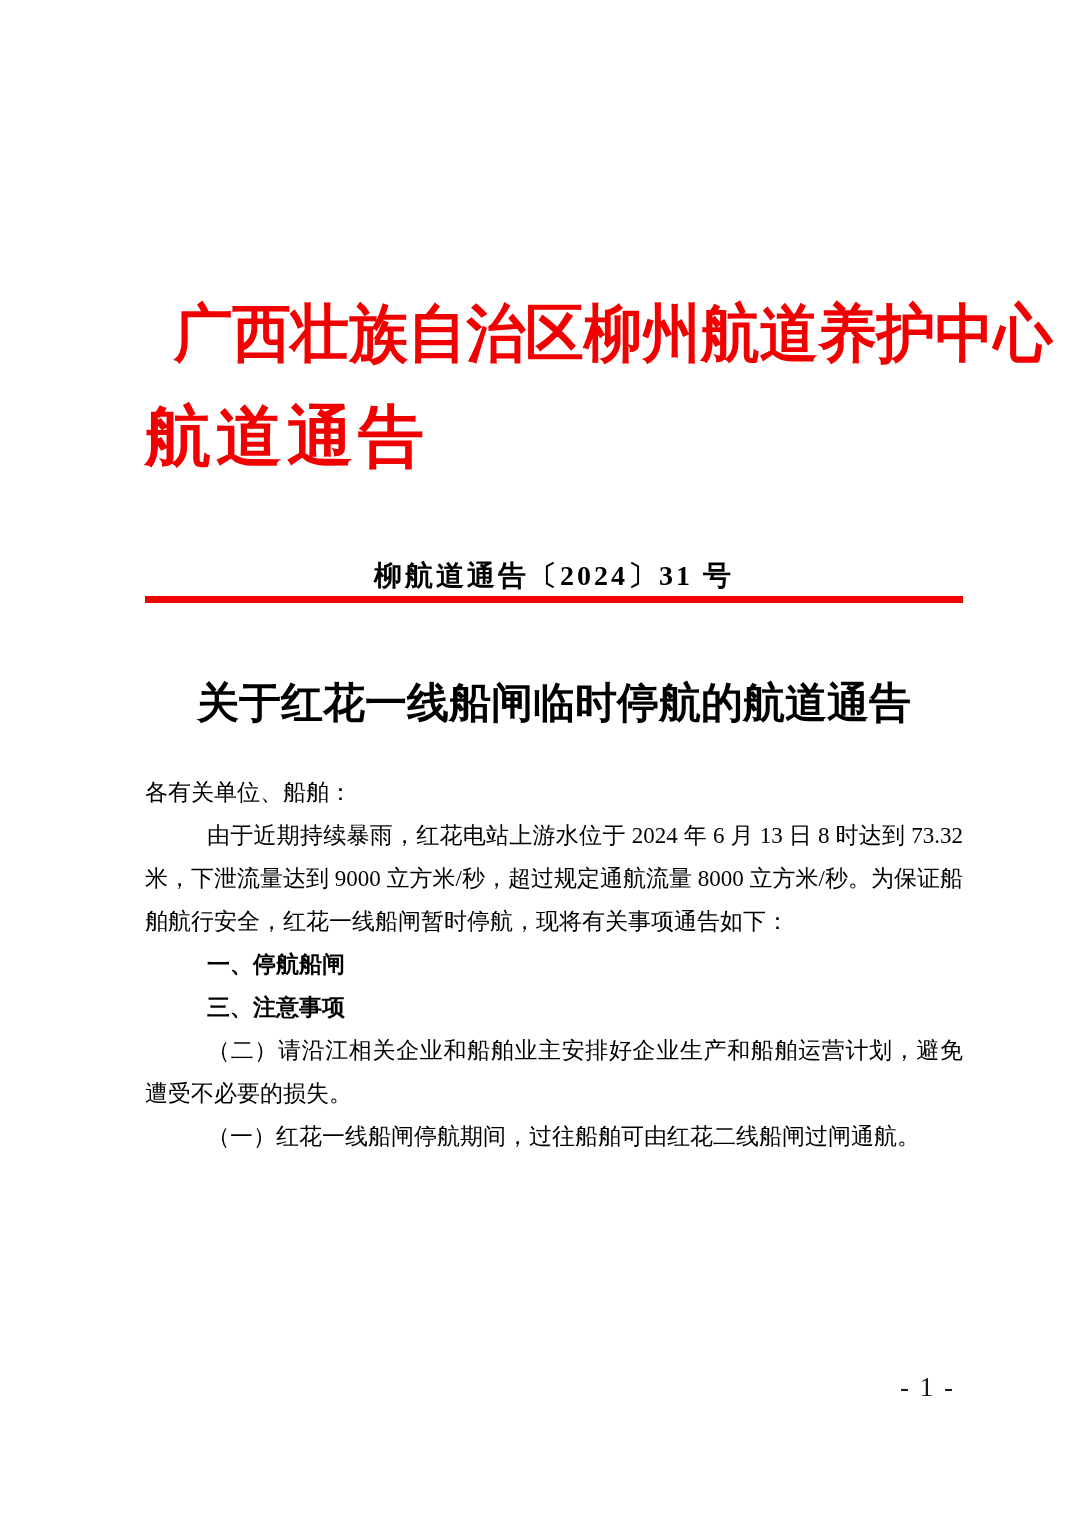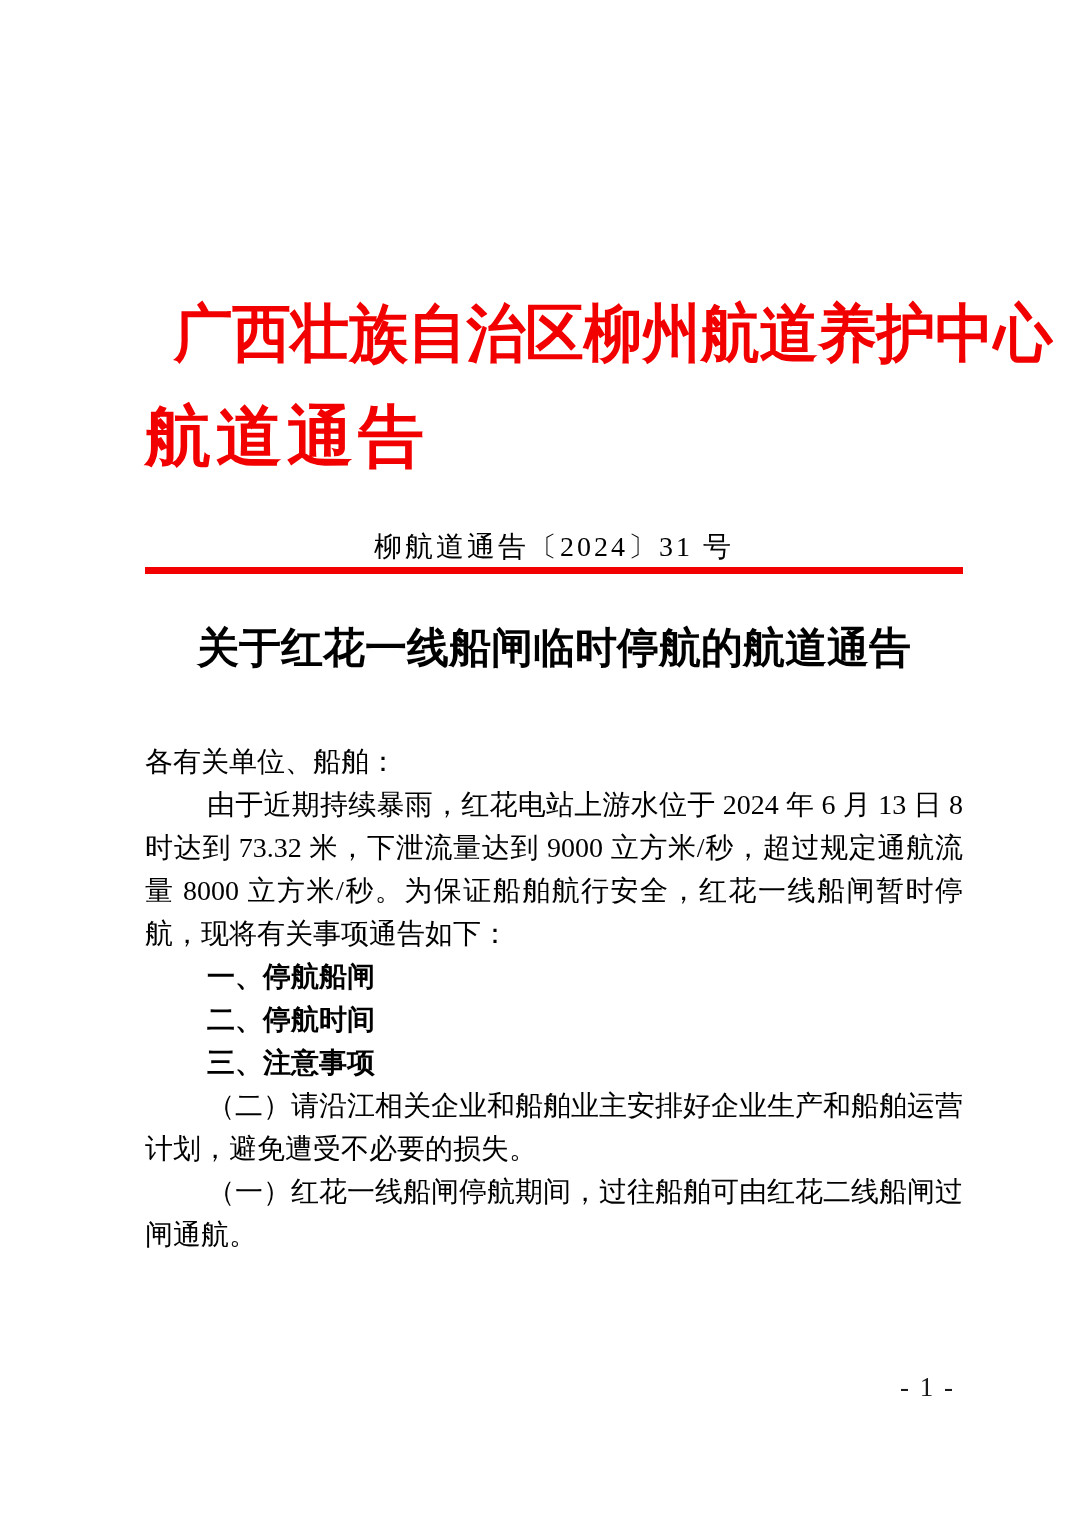--- a/index.html
+++ b/index.html
@@ -37,41 +37,42 @@
     line-height: 74px;
     letter-spacing: 5px;
     margin-top: 30px;
     font-family: "Liberation Serif", "DejaVu Serif", serif;
   }
 
   .doc-number {
     text-align: center;
     font-size: 28px;
     letter-spacing: 3px;
-    margin-top: 56px;
+    margin-top: 85px;
     line-height: 34px;
+    font-weight: bold;
   }
 
   .red-rule {
     height: 7px;
     background: var(--accent-red, #f20000);
     margin-top: 3px;
   }
 
   .subtitle {
     text-align: center;
     font-size: 42px;
     font-weight: bold;
-    margin-top: 50px;
+    margin-top: 76px;
     line-height: 48px;
   }
 
   .doc-body {
-    margin-top: 68px;
-    font-size: 28px;
+    margin-top: 44px;
+    font-size: 23px;
     line-height: 43px;
     text-align: justify;
   }
 
   .salutation { text-indent: 0; }
 
   .para { text-indent: 62px; }
 
   .section-heading {
     text-indent: 62px;
@@ -105,21 +106,20 @@
   <h1 class="subtitle">关于红花一线船闸临时停航的航道通告</h1>
 
   <div class="doc-body">
 
     <p class="salutation">各有关单位、船舶：</p>
 
     <p class="para">由于近期持续暴雨，红花电站上游水位于 2024 年 6 月 13 日 8 时达到 73.32 米，下泄流量达到 9000 立方米/秒，超过规定通航流量 8000 立方米/秒。为保证船舶航行安全，红花一线船闸暂时停航，现将有关事项通告如下：</p>
 
     <p class="section-heading">一、停航船闸</p>
 
-    <p class="section-heading">二、停航时间</p>
 
     <p class="section-heading">三、注意事项</p>
     <p class="para">（二）请沿江相关企业和船舶业主安排好企业生产和船舶运营计划，避免遭受不必要的损失。</p>
     <p class="para">（一）红花一线船闸停航期间，过往船舶可由红花二线船闸过闸通航。</p>
 
   </div>
 
   <div class="page-footer">- 1 -</div>
 
 </div>

